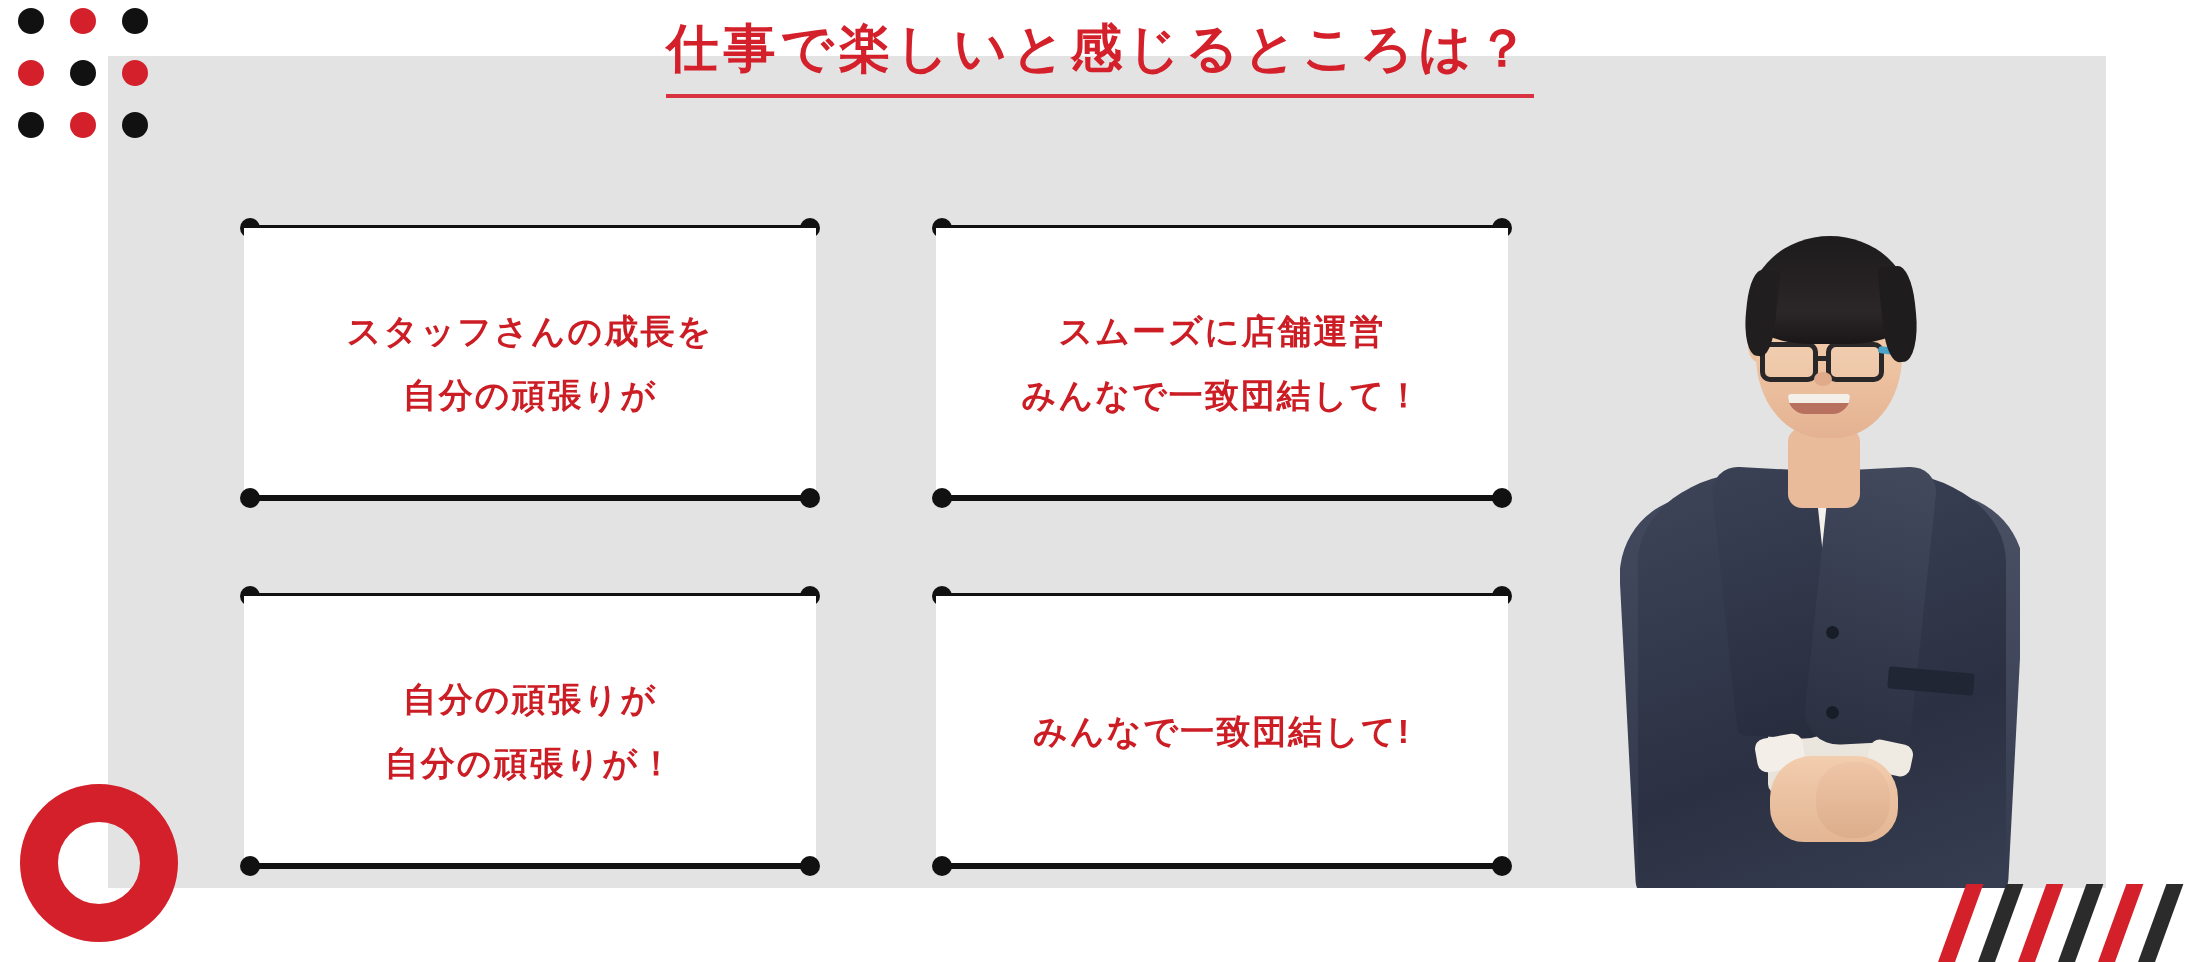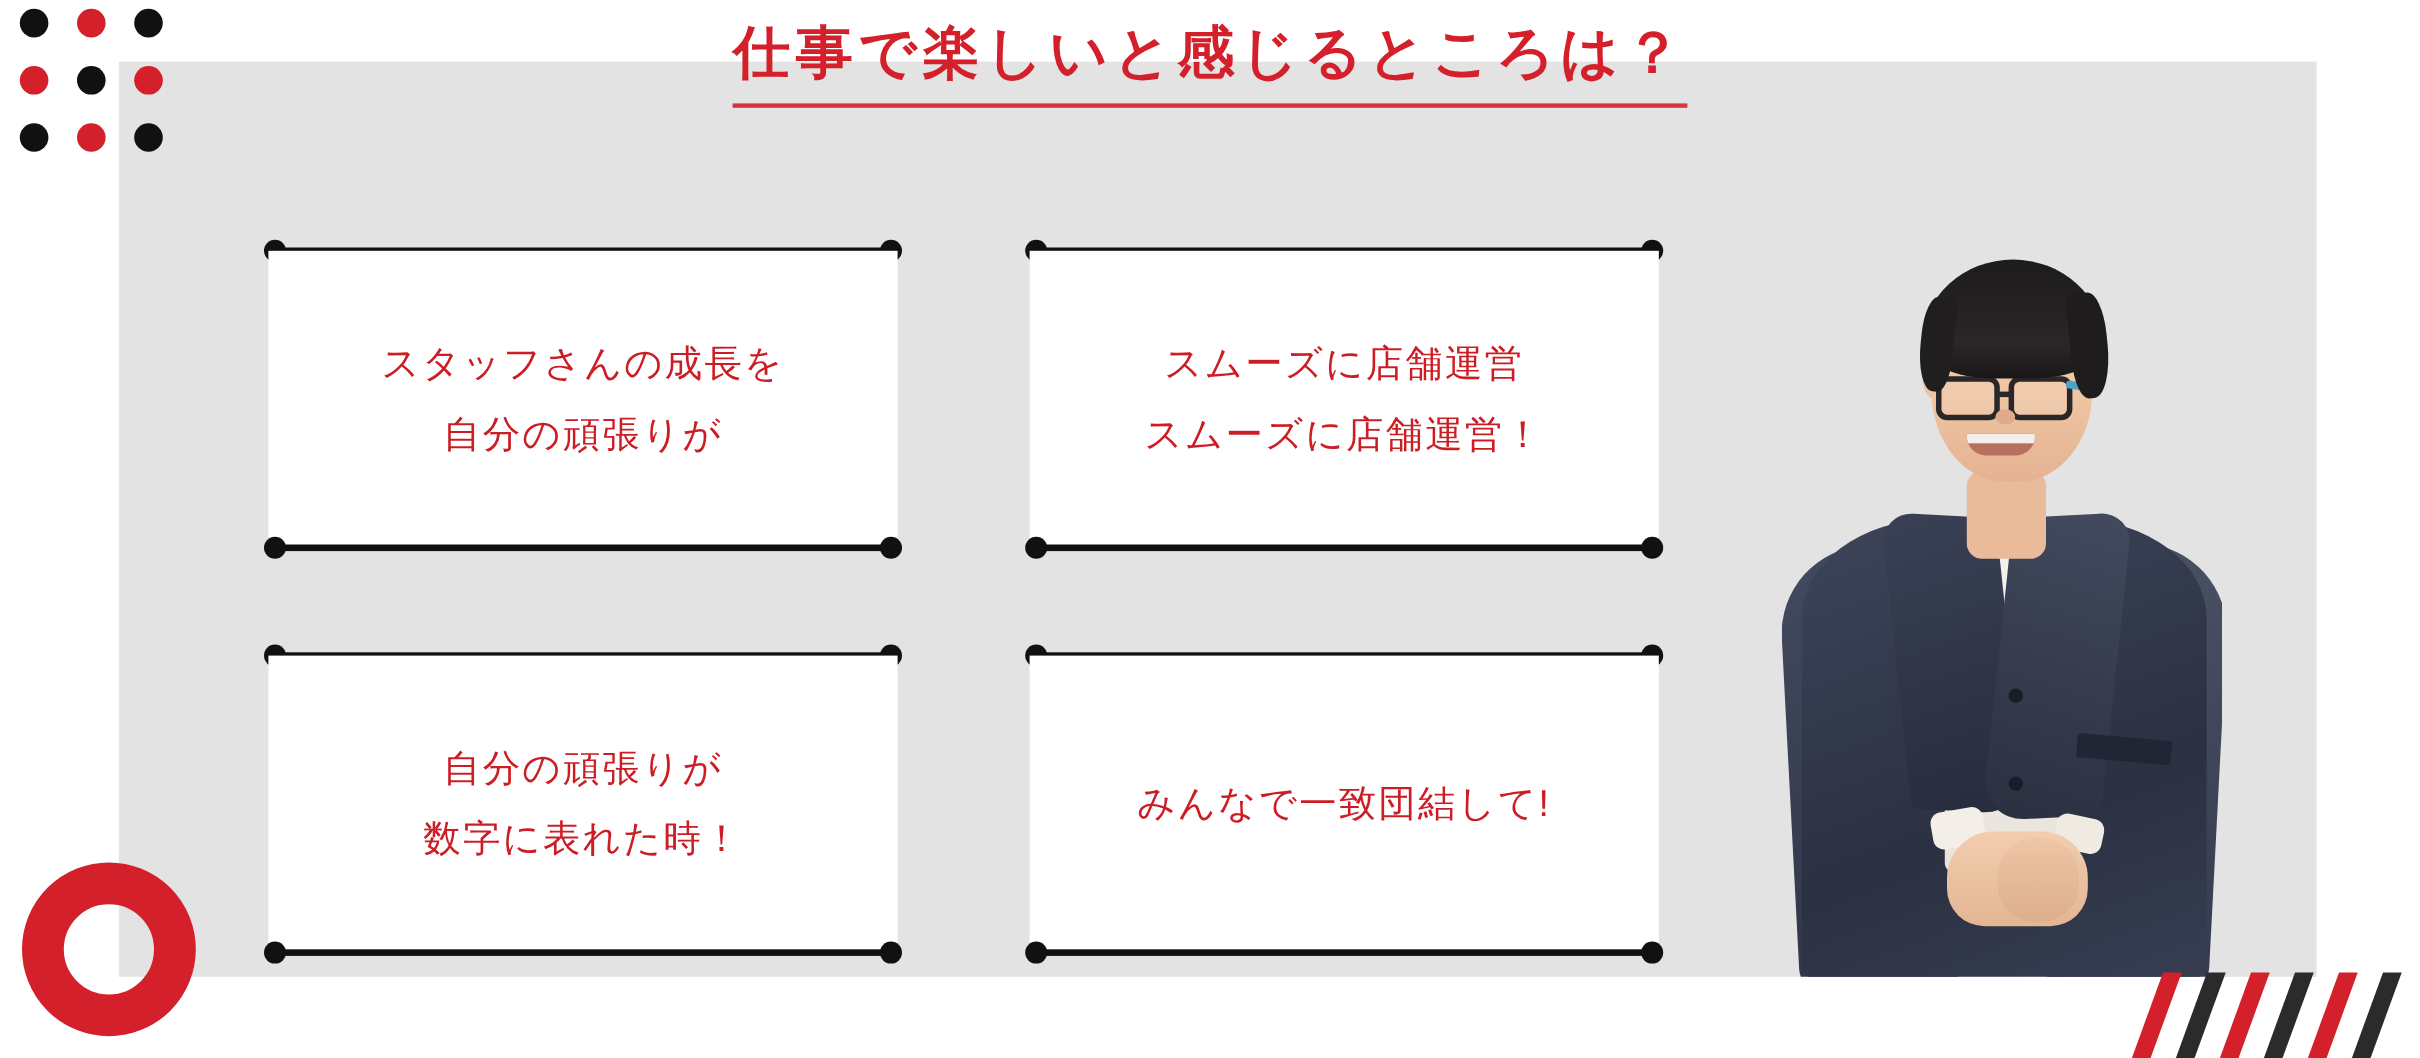--- a/index.html
+++ b/index.html
@@ -159,21 +159,21 @@
     width: 20px;
     height: 20px;
     border-radius: 50%;
     background: #111111;
   }
   .card-rule .cap.left  { left: 0px; }
   .card-rule .cap.right { right: 0px; }
 
   .card-line {
     font-size: 34px;
-    font-weight: normal;
+    font-weight: bold;
     color: #cc1d25;
     letter-spacing: 2px;
     line-height: 1.0;
     white-space: nowrap;
   }
   .card-line + .card-line { margin-top: 30px; }
 
   
   .person {
     position: absolute;
@@ -486,42 +486,42 @@
     </div>
 
     <div class="card">
       <div class="card-rule top">
         <span class="cap left"></span>
         <span class="bar"></span>
         <span class="cap right"></span>
       </div>
       <div class="card-body">
         <div class="card-line">スムーズに店舗運営</div>
-        <div class="card-line">スムーズに店舗運営！</div>
+        <div class="card-line">みんなで一致団結して！</div>
       </div>
       <div class="card-rule bottom">
         <span class="cap left"></span>
         <span class="bar"></span>
         <span class="cap right"></span>
       </div>
     </div>
 
   </div>
 
   <div class="card-row">
 
     <div class="card">
       <div class="card-rule top">
         <span class="cap left"></span>
         <span class="bar"></span>
         <span class="cap right"></span>
       </div>
       <div class="card-body">
         <div class="card-line">自分の頑張りが</div>
-        <div class="card-line">数字に表れた時！</div>
+        <div class="card-line">自分の頑張りが！</div>
       </div>
       <div class="card-rule bottom">
         <span class="cap left"></span>
         <span class="bar"></span>
         <span class="cap right"></span>
       </div>
     </div>
 
     <div class="card">
       <div class="card-rule top">

